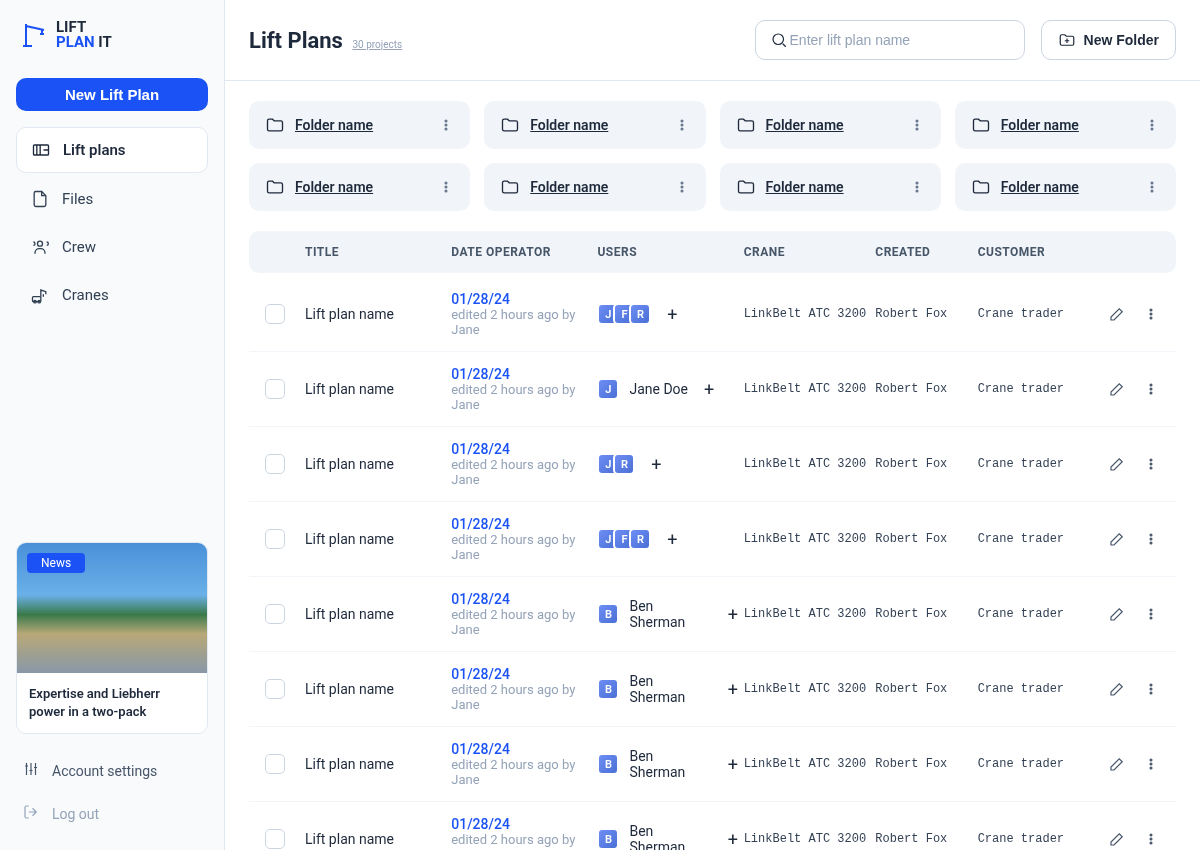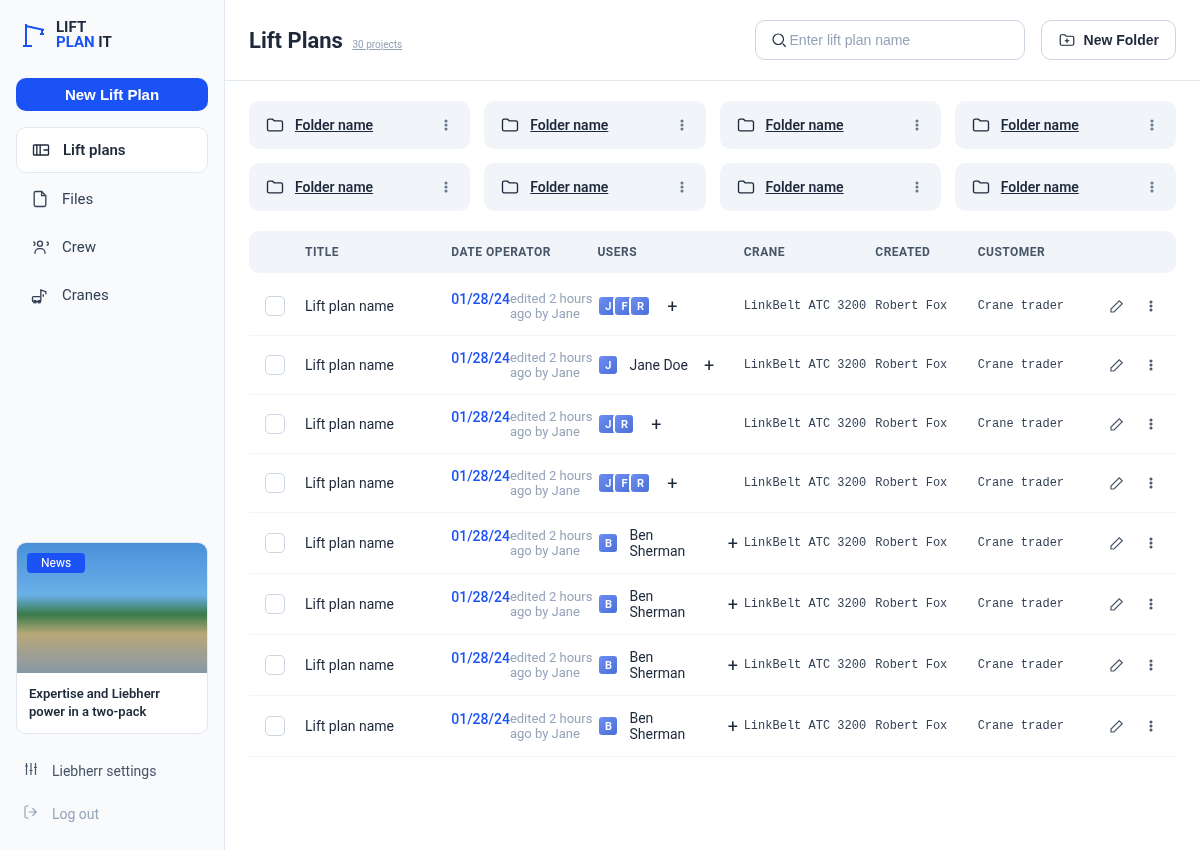--- a/index.html
+++ b/index.html
@@ -34,21 +34,21 @@
 .new-folder-btn { display: flex; align-items: center; gap: 8px; border: 1px solid #cbd5e1; background: #fff; border-radius: 10px; padding: 10px 16px; font-size: 14px; font-weight: 600; cursor: pointer; color: #1e293b; }
 .content { padding: 20px 24px; overflow-y: auto; flex: 1; }
 .folders { display: grid; grid-template-columns: repeat(4, 1fr); gap: 14px; margin-bottom: 20px; text-decoration: underline; }
 .folder { background: #f1f5f9; border-radius: 10px; padding: 14px 16px; display: flex; align-items: center; gap: 10px; cursor: pointer; }
 .folder-name { flex: 1; font-size: 14px; font-weight: 600; color: #1e293b; }
 .folder-more { width: 16px; height: 16px; display: flex; align-items: center; justify-content: center; color: #64748b; cursor: pointer; }
 .table-head { display: grid; grid-template-columns: 40px 1fr 1fr 1fr 0.9fr 0.7fr 0.7fr 80px; padding: 14px 16px; background: #f1f5f9; border-radius: 10px; font-size: 12px; font-weight: 700; color: #475569; letter-spacing: 0.5px; margin-bottom: 4px; }
 .row { display: grid; grid-template-columns: 40px 1fr 1fr 1fr 0.9fr 0.7fr 0.7fr 80px; padding: 14px 16px; align-items: center; border-bottom: 1px solid #f1f5f9; }
 .checkbox { width: 20px; height: 20px; border: 1.5px solid #cbd5e1; border-radius: 5px; cursor: pointer; }
 .cell-title { font-size: 14px; color: #1e293b; }
-.date-cell { display: flex; flex-direction: row; }
+.date-cell { display: flex; flex-direction: column; }
 .date-main { color: #1a52f5; font-size: 14px; font-weight: 500; }
 .date-sub { color: #94a3b8; font-size: 13px; }
 .users-cell { display: flex; align-items: center; gap: 10px; }
 .avatars { display: flex; }
 .avatar { width: 22px; height: 22px; border-radius: 5px; background: linear-gradient(135deg,#6d8ef5,#4a6fd4); color: #fff; font-size: 11px; font-weight: 600; display: flex; align-items: center; justify-content: center; border: 2px solid #fff; }
 .avatars .avatar:not(:first-child) { margin-left: -6px; }
 .user-name { font-size: 14px; color: #1e293b; }
 .add-user { width: 22px; height: 22px; display: flex; align-items: center; justify-content: center; color: #1e293b; cursor: pointer; font-size: 18px; font-weight: 400; }
 .cell-text { font-size: 12px; color: #334155; font-family: Liberation Mono, monospace; }
 .actions { display: flex; align-items: center; gap: 16px; justify-content: flex-end; }
@@ -116,21 +116,21 @@
       <div class="news-img">
         <span class="news-badge">News</span>
       </div>
       <div class="news-title">Expertise and Liebherr power in a two-pack</div>
     </div>
     <div class="footer-nav" id="footer-nav">
         <div class="footer-item">
           <span><svg width="18" height="18" viewBox="0 0 24 24">
               <path d="M6 4v16M12 4v16M18 4v16M4 8h4M10 14h4M16 10h4"></path>
             </svg></span>
-          <span>Liebherr settings</span>
+          <span>Account settings</span>
         </div>
         <div class="footer-item muted">
           <span><svg width="18" height="18" viewBox="0 0 24 24">
               <path d="M14 7l5 5-5 5M19 12H9M9 4H6a2 2 0 00-2 2v12a2 2 0 002 2h3"></path>
             </svg></span>
           <span>Log out</span>
         </div>
       </div>
   </aside>
 

